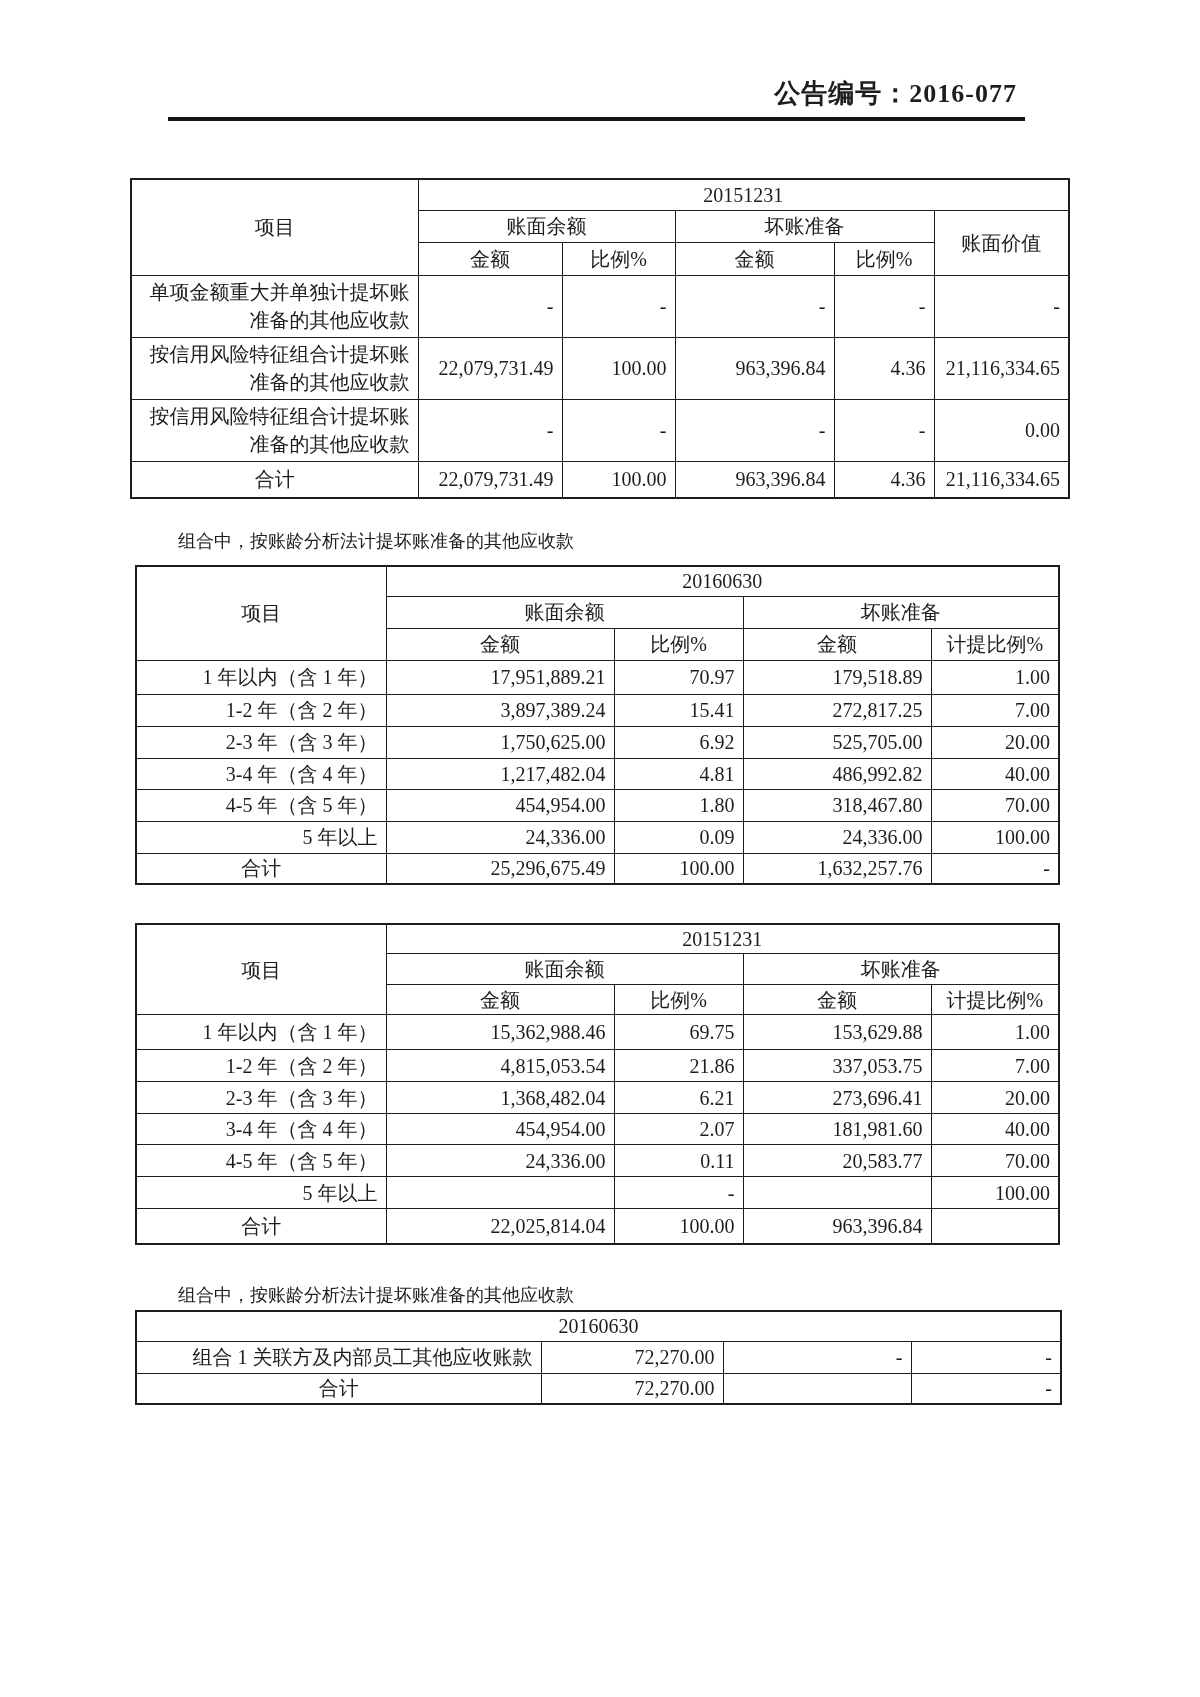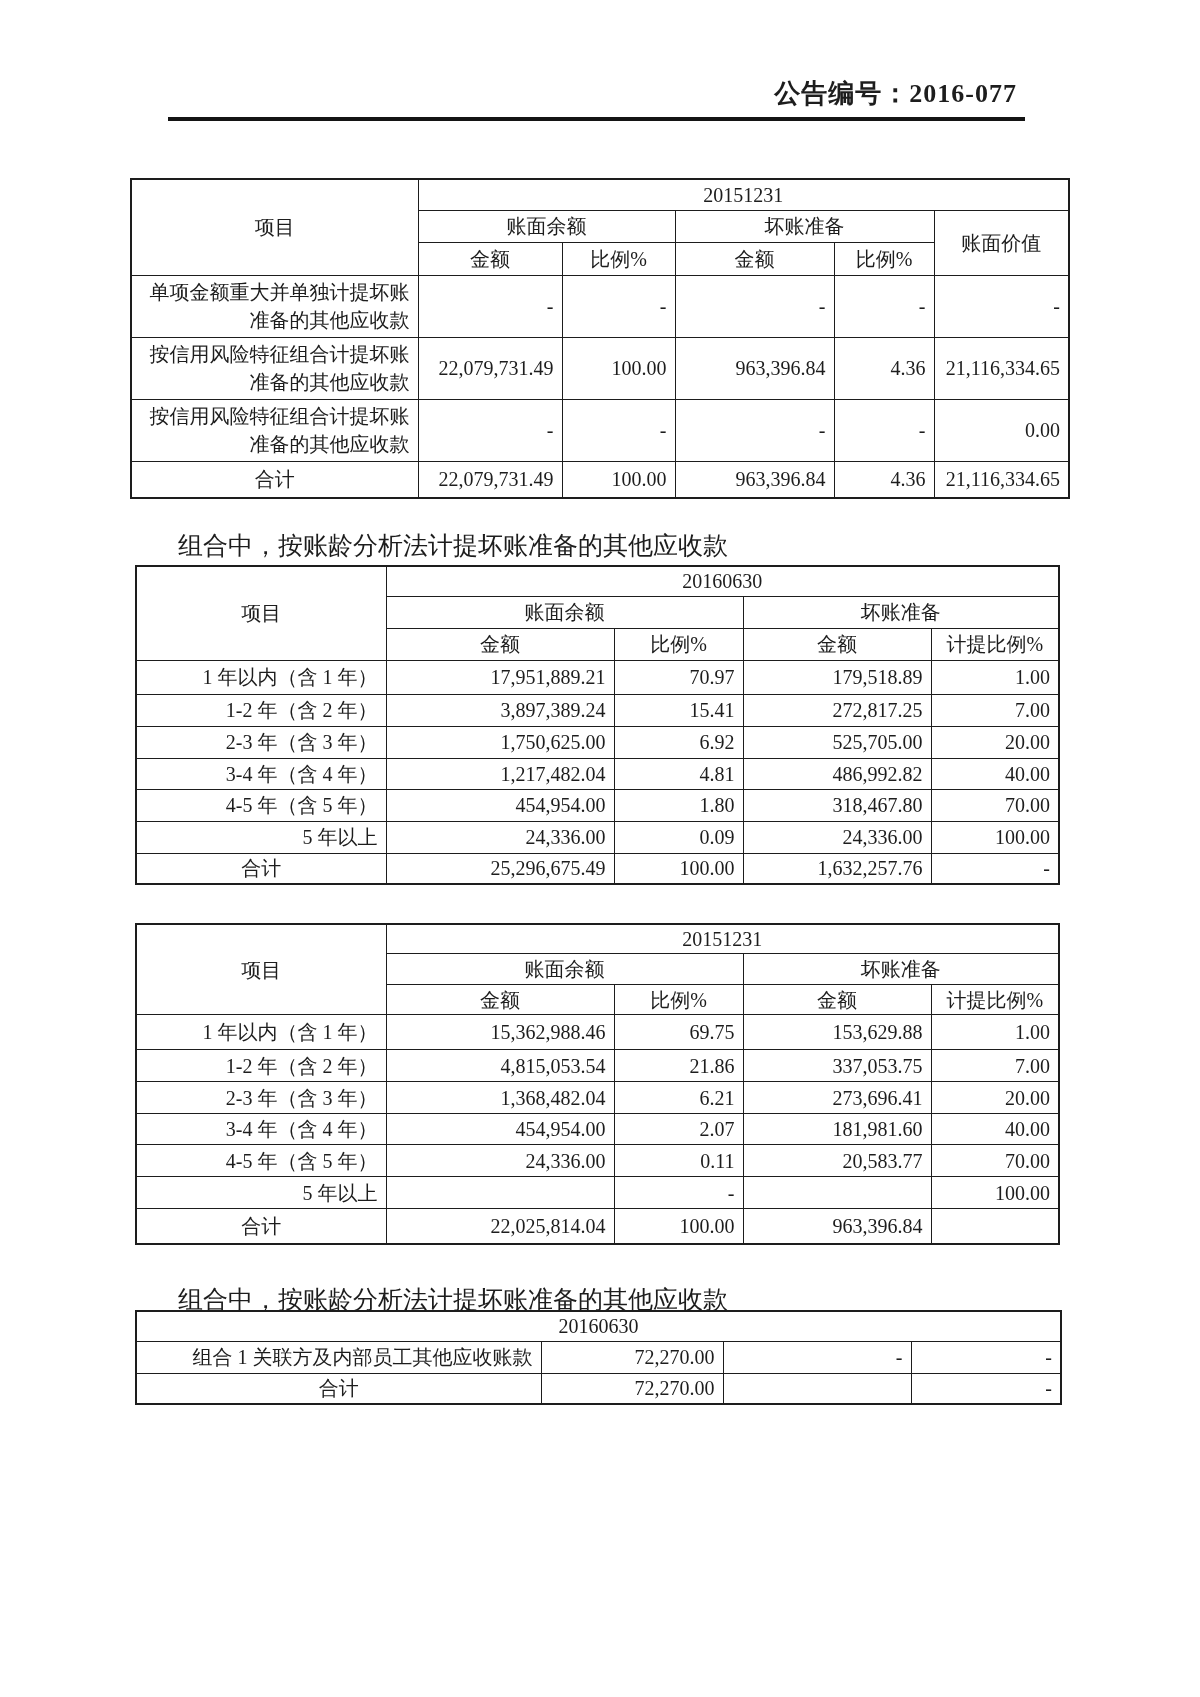--- a/index.html
+++ b/index.html
@@ -21,21 +21,21 @@
   }
   .header-rule{
     position:absolute;
     top:117px;left:168px;
     width:857px;height:4px;
     background:#141414;
   }
   .caption{
     position:absolute;
     left:178px;
-    font-size:25px;
+    font-size:18px;
     white-space:nowrap;
   }
   #caption-aging{top:529px;}
   #caption-other{top:1283px;}
 
   table.fin{
     position:absolute;
     border-collapse:collapse;
     table-layout:fixed;
     font-size:20px;

